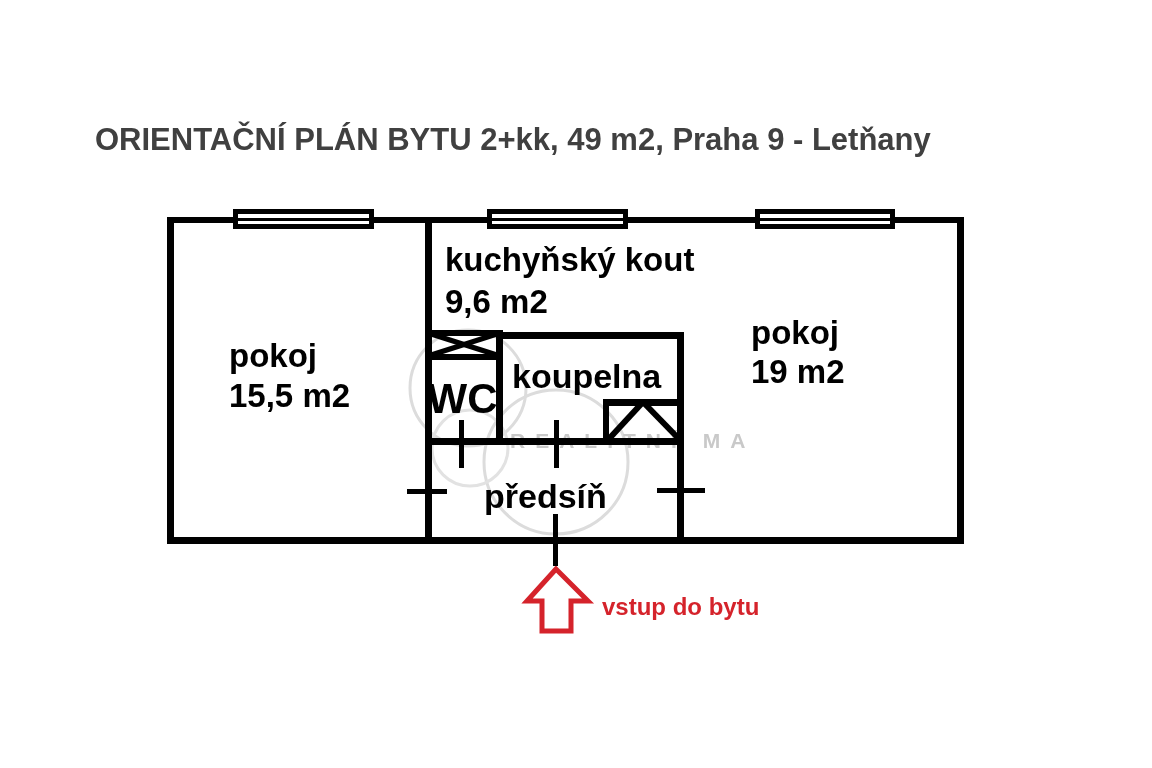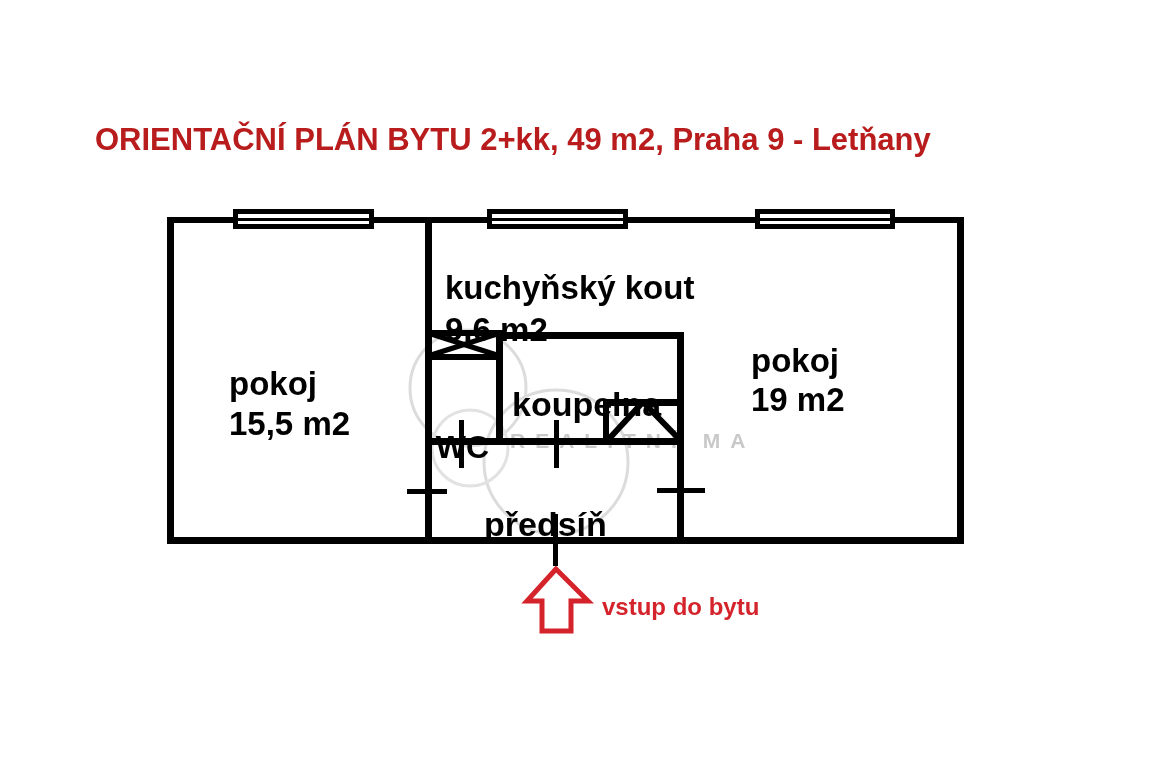--- a/index.html
+++ b/index.html
@@ -1,24 +1,24 @@
 <!DOCTYPE html>
 <html><head>
 <meta charset="utf-8">
 <style>
   html,body{margin:0;padding:0;background:#ffffff;}
   .page{position:relative;width:1152px;height:768px;background:#ffffff;overflow:hidden;
         font-family:"Liberation Sans","DejaVu Sans",sans-serif;}
   .abs{position:absolute;}
   .wall{position:absolute;background:#000000;}
   .tick{position:absolute;background:#000000;}
-  .title{position:absolute;left:95px;top:122px;font-size:31px;font-weight:bold;color:#b91c1c;
+  .title{position:absolute;left:95px;top:122px;font-size:31px;font-weight:bold;color:#404040;
          letter-spacing:0px;white-space:nowrap;}
   .room-label{position:absolute;color:#000000;font-weight:bold;font-size:33px;line-height:40px;
-              white-space:nowrap;z-index:3;margin-top:28px;}
+              white-space:nowrap;z-index:3;}
   .window{position:absolute;top:209px;height:20px;background:#ffffff;border:5px solid #000000;
           box-sizing:border-box;z-index:4;}
   .window .pane{position:absolute;left:0;right:0;top:50%;margin-top:-1px;height:3px;background:#000000;}
   .watermark-text{position:absolute;left:510px;top:429px;font-size:21px;font-weight:bold;
                   color:#c9c9c9;letter-spacing:10px;z-index:0;white-space:nowrap;}
   .wm-svg{position:absolute;left:380px;top:310px;z-index:0;}
   .diag-svg{position:absolute;left:0;top:0;z-index:2;}
   .entrance-label{position:absolute;left:602px;top:593px;font-size:24px;font-weight:bold;
                   color:#d5232b;white-space:nowrap;}
   .z2{z-index:2;}
@@ -85,21 +85,21 @@
   <div class="room-label" style="left:445px;top:239px;line-height:42px;">
     <div>kuchyňský kout</div>
     <div>9,6 m2</div>
   </div>
 
   <div class="room-label" style="left:751px;top:313px;line-height:39px;">
     <div>pokoj</div>
     <div>19 m2</div>
   </div>
 
-  <div class="room-label" style="left:425px;top:399px;width:75px;text-align:center;font-size:32px;">WC</div>
+  <div class="room-label" style="left:425px;top:379px;width:75px;text-align:center;font-size:42px;">WC</div>
 
   <div class="room-label" style="left:512px;top:356px;font-size:34px;text-align:right;">koupelna</div>
 
   <div class="room-label" style="left:484px;top:476px;font-size:34px;text-align:center;">předsíň</div>
 
   <svg class="abs" style="left:520px;top:565px;" width="76" height="72" viewBox="0 0 76 72">
     <polygon points="36,4 7,36 22,36 22,66 51,66 51,36 68,36" fill="none" stroke="#d5232b" stroke-width="5" stroke-linejoin="miter"></polygon>
   </svg>
   <div class="entrance-label">vstup do bytu</div>
 

